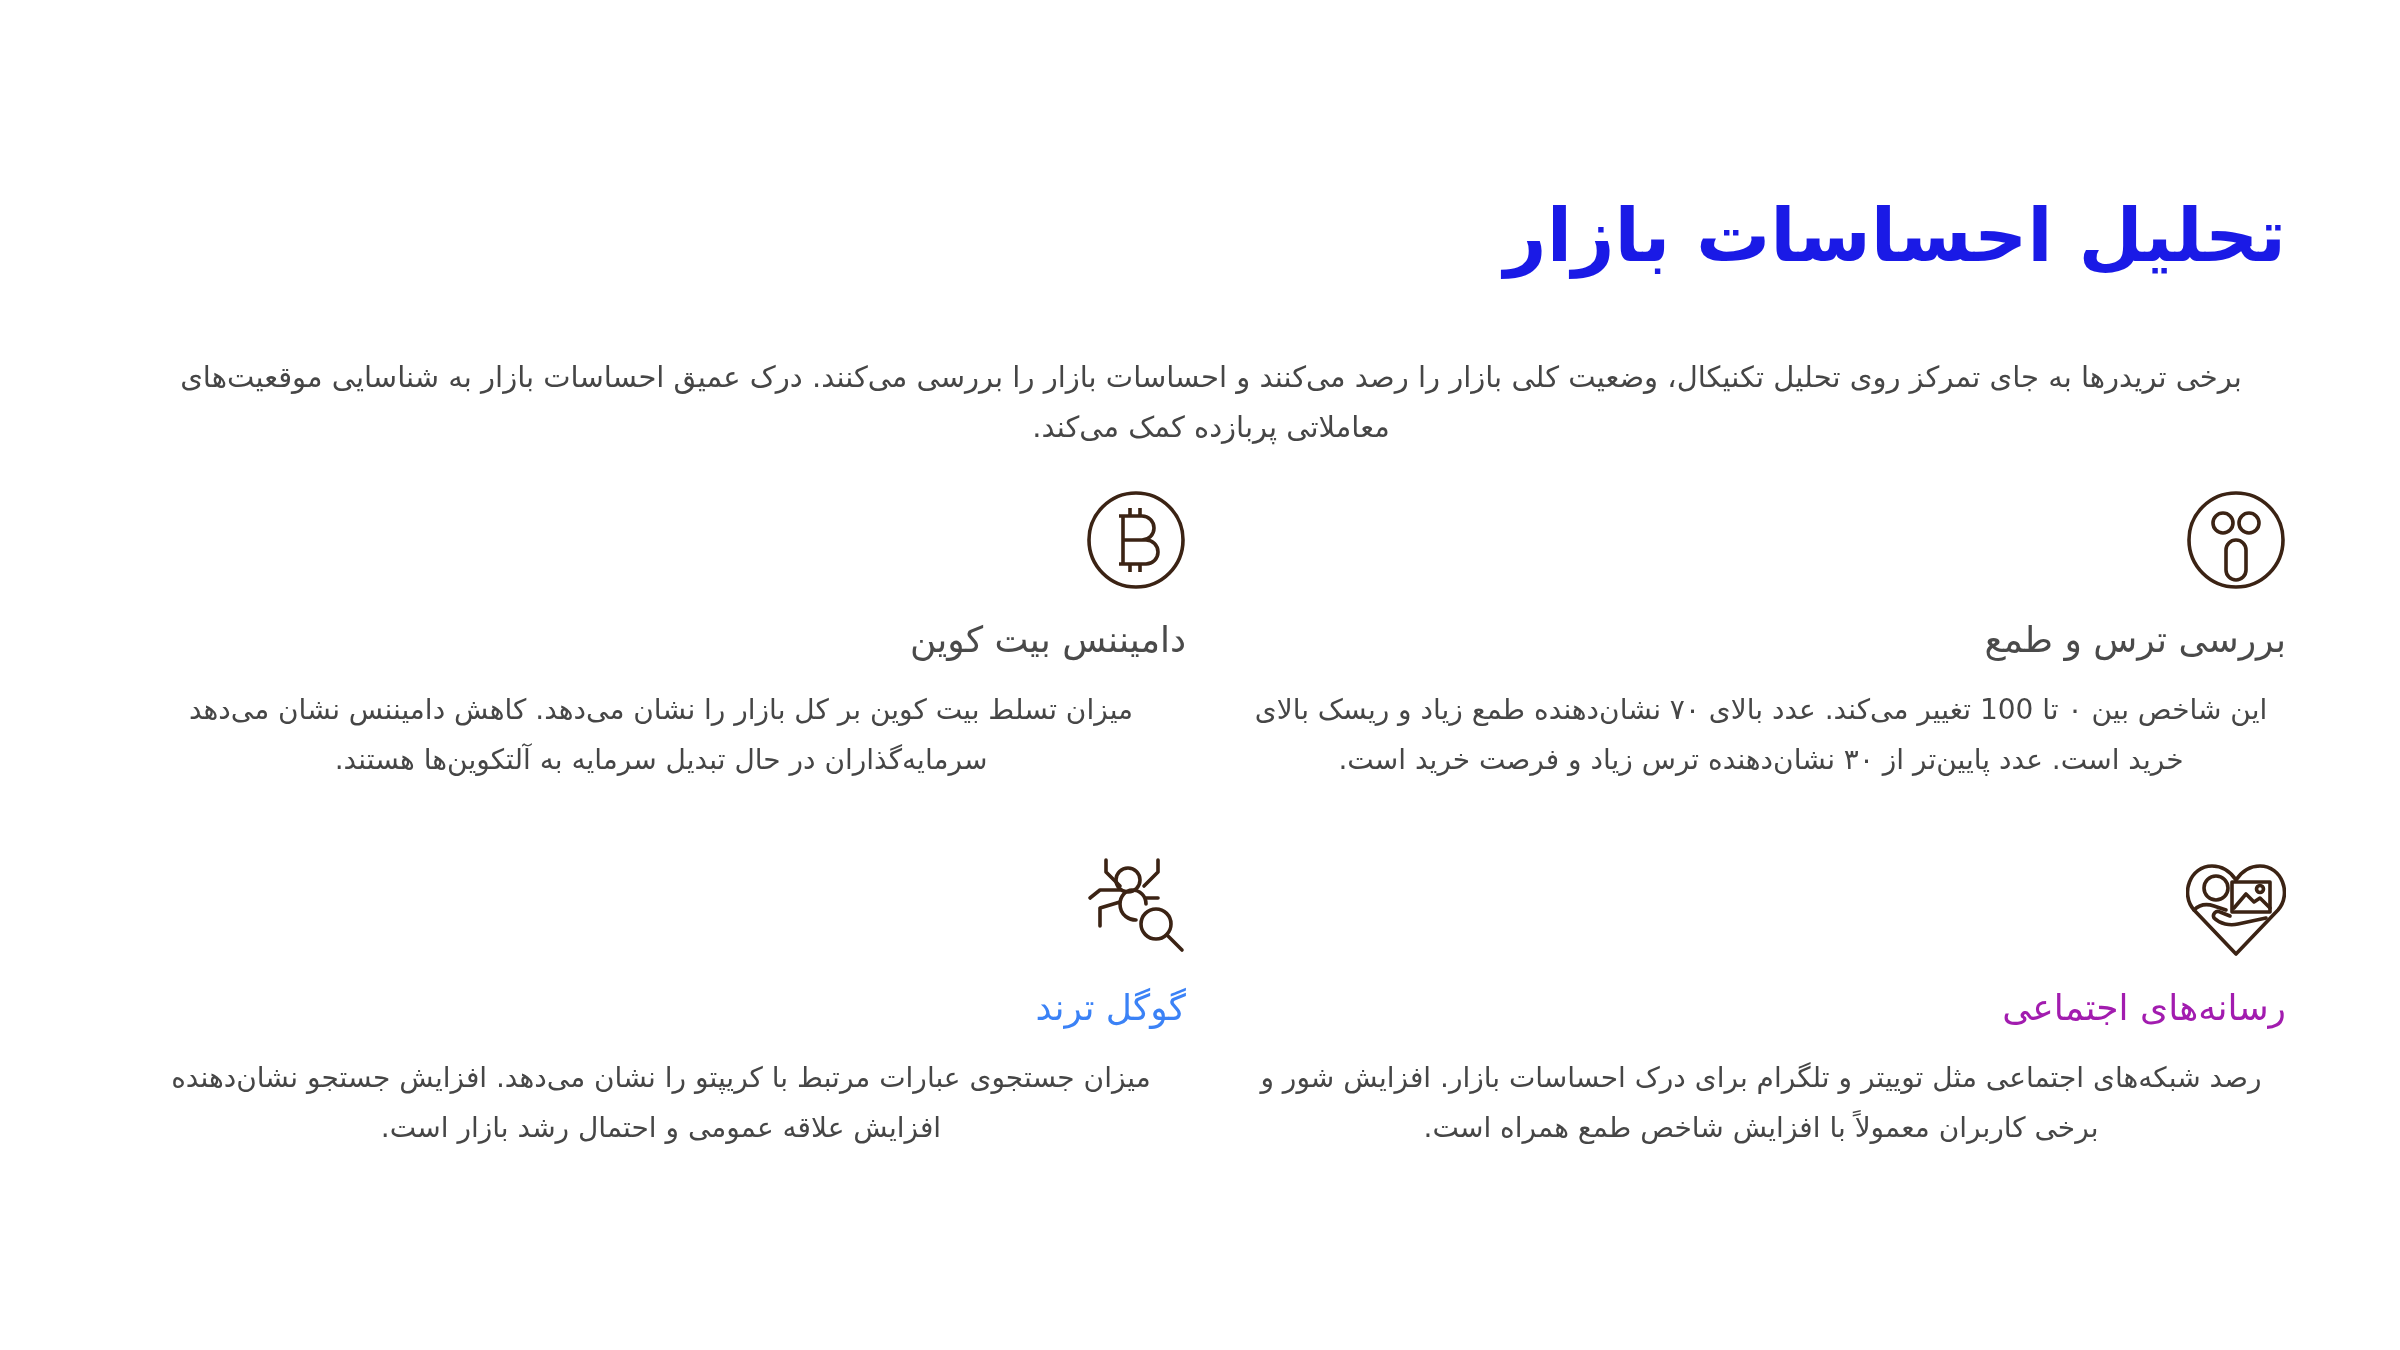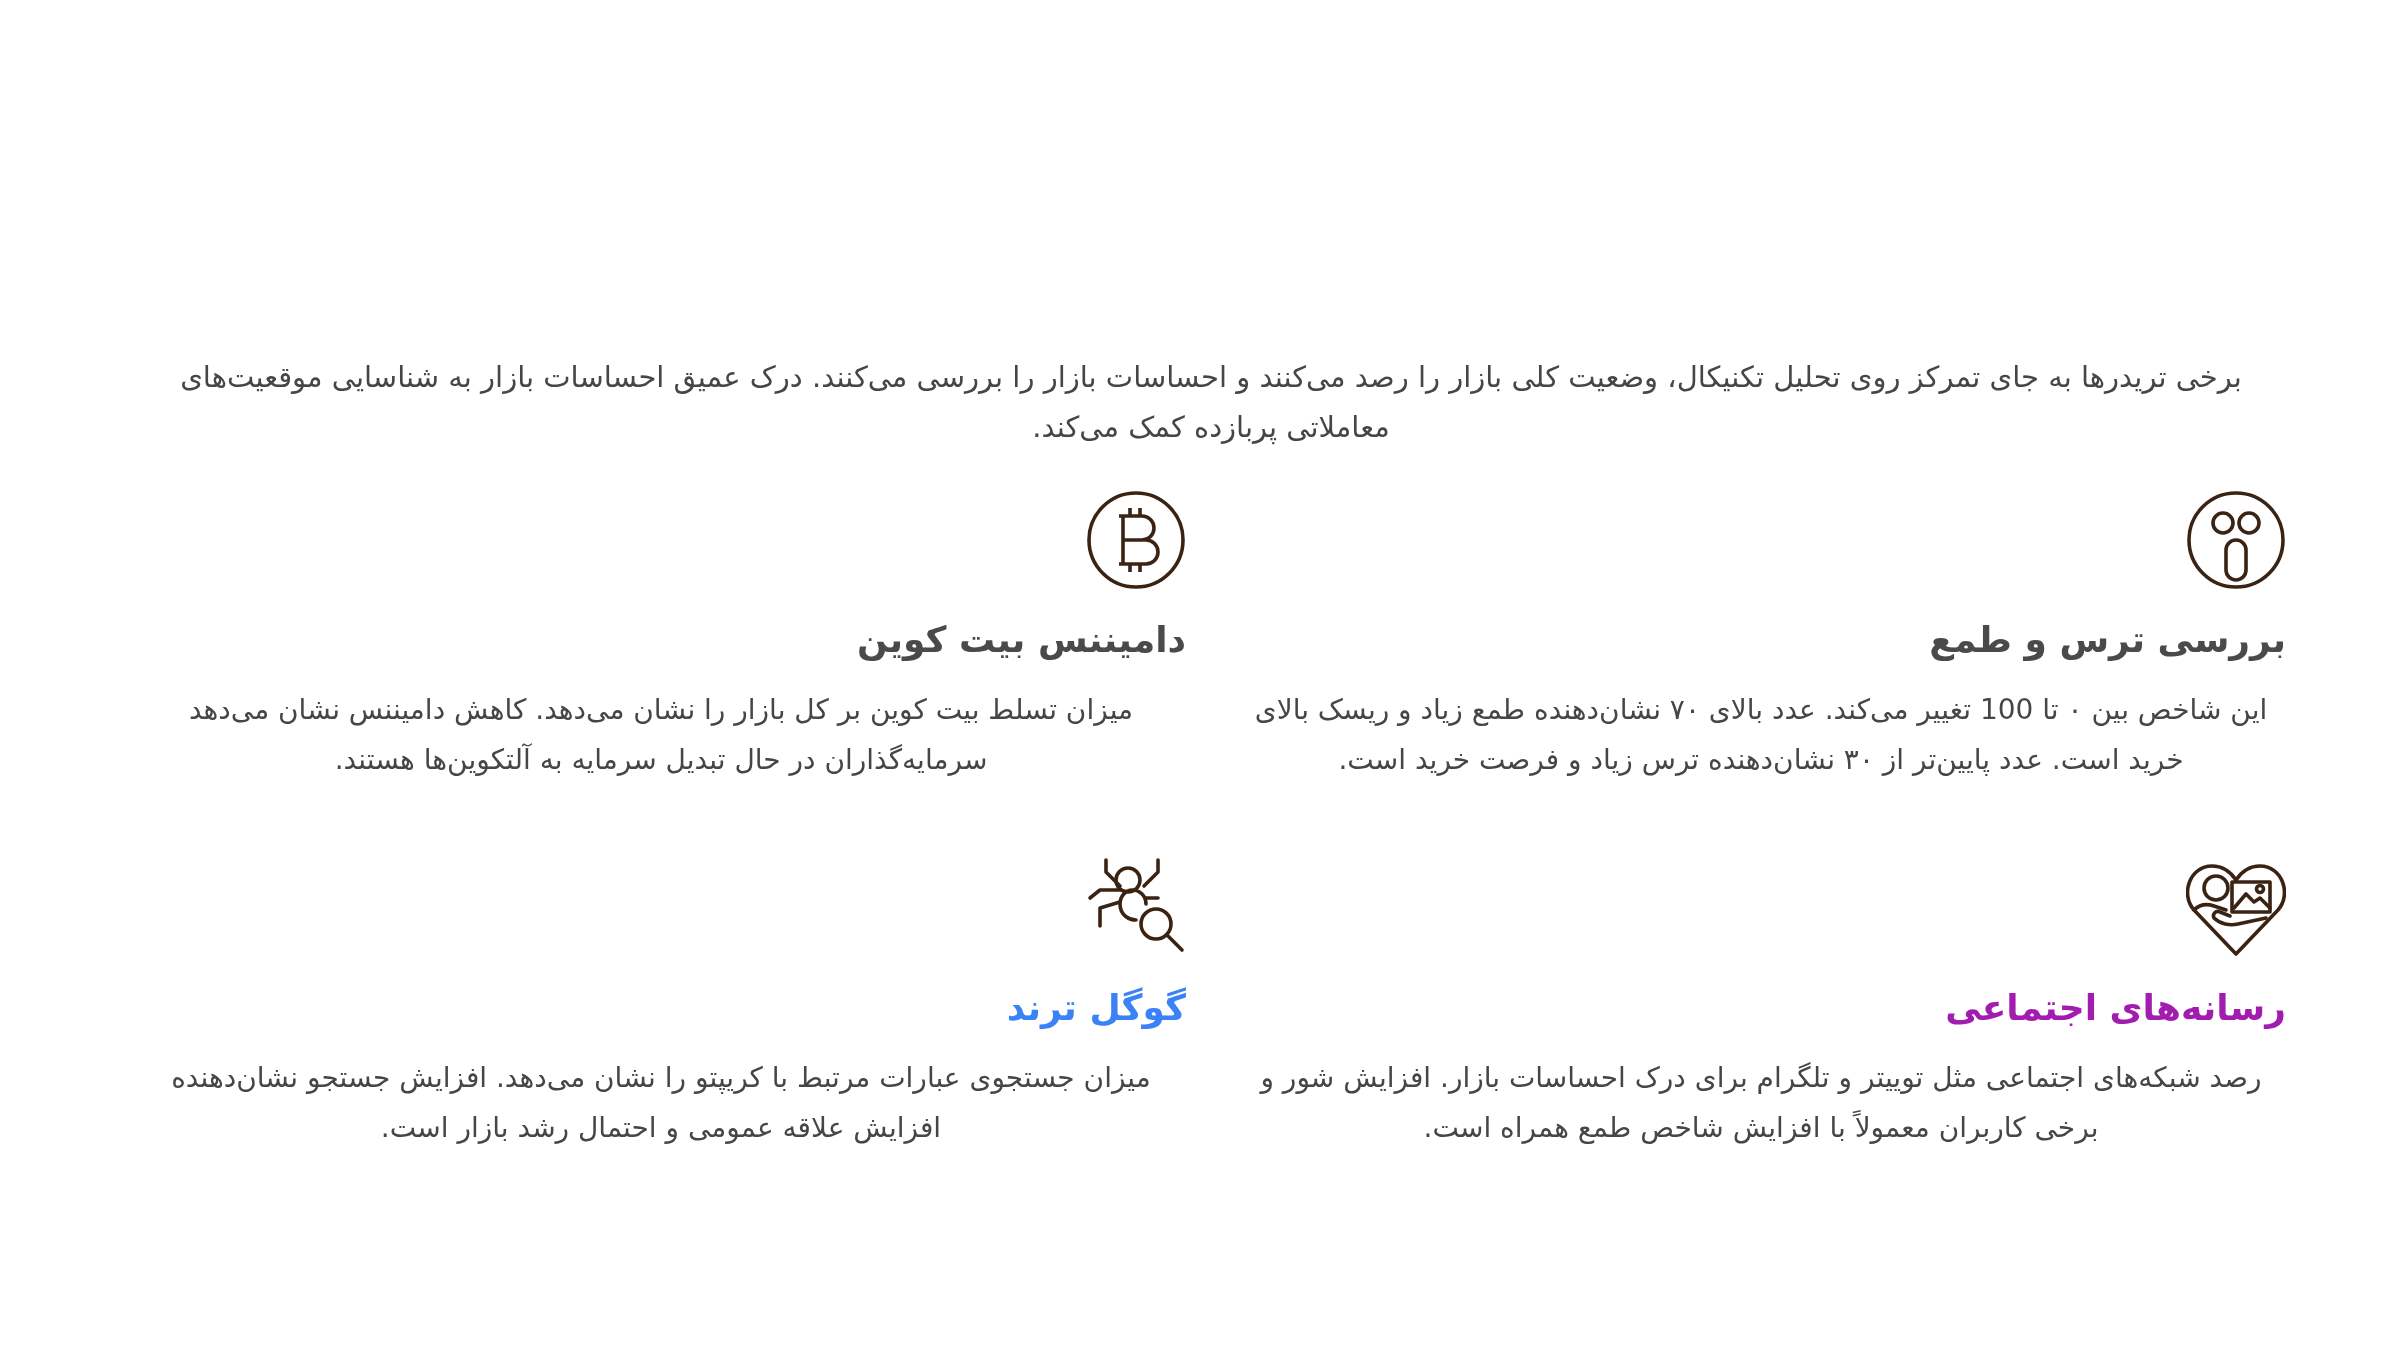--- a/index.html
+++ b/index.html
@@ -15,35 +15,36 @@
   }
   .intro {
     position: absolute; right: 114px; top: 352px; width: 2150px; margin: 0;
     font-size: 29px; line-height: 50px; color: #464646; text-align: center;
   }
   .card { position: absolute; width: 1050px; text-align: right; }
   .card .icon { position: absolute; right: 0; top: 0; width: 100px; height: 100px; }
   .card .icon svg { width: 100px; height: 100px; display: block; }
   .card h3 {
     position: absolute; right: 0; top: 120px; margin: 0; white-space: nowrap;
-    font-size: 36px; font-weight: bold; line-height: 60px;
+    font-size: 36px; font-weight: normal; line-height: 60px;
   }
   .card p {
     position: absolute; right: 0; top: 195px; width: 1050px; margin: 0;
     font-size: 28px; line-height: 50px; color: #464646; text-align: center;
   }
   .c1 { right: 114px; top: 490px; }
   .c2 { right: 1214px; top: 490px; }
   .c3 { right: 114px; top: 858px; }
   .c4 { right: 1214px; top: 858px; }
 </style>
 </head>
 <body>
 
 <div class="page">
+  <h1 class="title" style="color:#1a1ae6">تحلیل احساسات بازار</h1>
   <p class="intro">برخی تریدرها به جای تمرکز روی تحلیل تکنیکال، وضعیت کلی بازار را رصد می‌کنند و احساسات بازار را بررسی می‌کنند. درک عمیق احساسات بازار به شناسایی موقعیت‌های معاملاتی پربازده کمک می‌کند.</p>
 
   <div class="card c1">
     <span class="icon">
       <svg viewBox="0 0 100 100" fill="none" stroke="#3b2314" stroke-width="3.6">
         <circle cx="50" cy="50" r="47"></circle>
         <circle cx="37" cy="33" r="10"></circle>
         <circle cx="63" cy="33" r="10"></circle>
         <rect x="40" y="50" width="20" height="40" rx="10"></rect>
       </svg>

